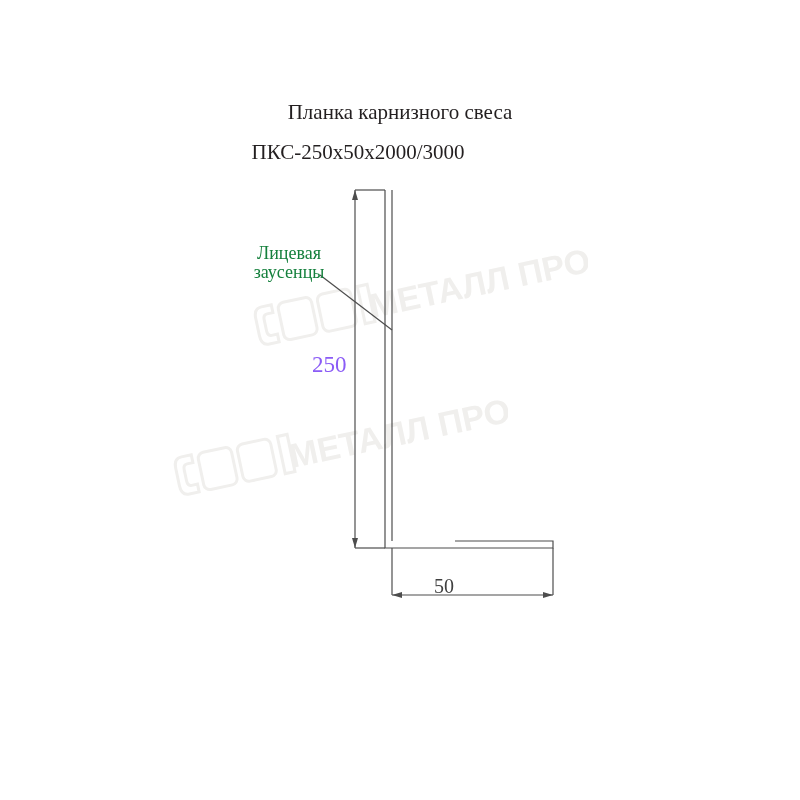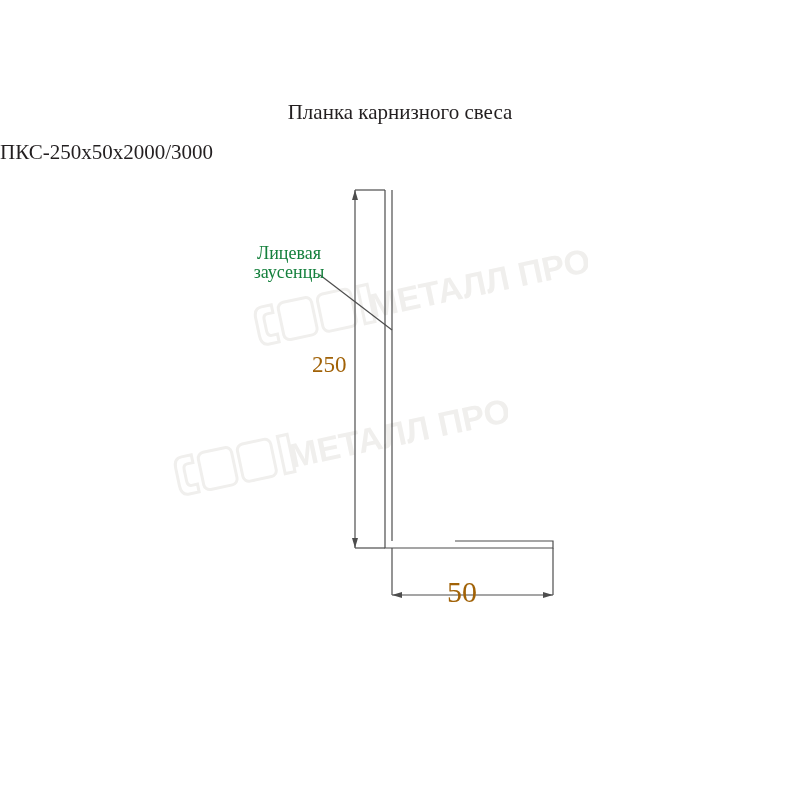--- a/index.html
+++ b/index.html
@@ -37,21 +37,21 @@
     width: 800px;
     text-align: center;
     font-size: 21px;
     font-family: "Liberation Serif", serif;
   }
   .subtitle2 {
     position: absolute;
     top: 140px;
     left: 0;
     width: 716px;
-    text-align: left;
+    text-align: center;
     font-size: 21px;
     font-family: "Liberation Serif", serif;
   }
   .drawing {
     position: absolute;
     top: 170px;
     left: 0;
     width: 800px;
     height: 470px;
   }
@@ -65,29 +65,29 @@
     line-height: 19px;
     font-family: "Liberation Serif", serif;
     color: #15803d;
   }
   .dim-250 {
     position: absolute;
     left: 312px;
     top: 352px;
     font-size: 23px;
     font-family: "Liberation Serif", serif;
-    color: #a16207;
+    color: #8b5cf6;
   }
   .dim-50 {
     position: absolute;
-    left: 447px;
+    left: 434px;
     top: 575px;
-    font-size: 30px;
+    font-size: 20px;
     font-family: "Liberation Serif", serif;
-    color: #a16207;
+    color: #404040;
   }
   .footnotes {
     position: absolute;
     left: 30px;
     bottom: 22px;
     font-size: 13.5px;
     line-height: 21px;
     color: #231f20;
   }
   .footnotes div {

